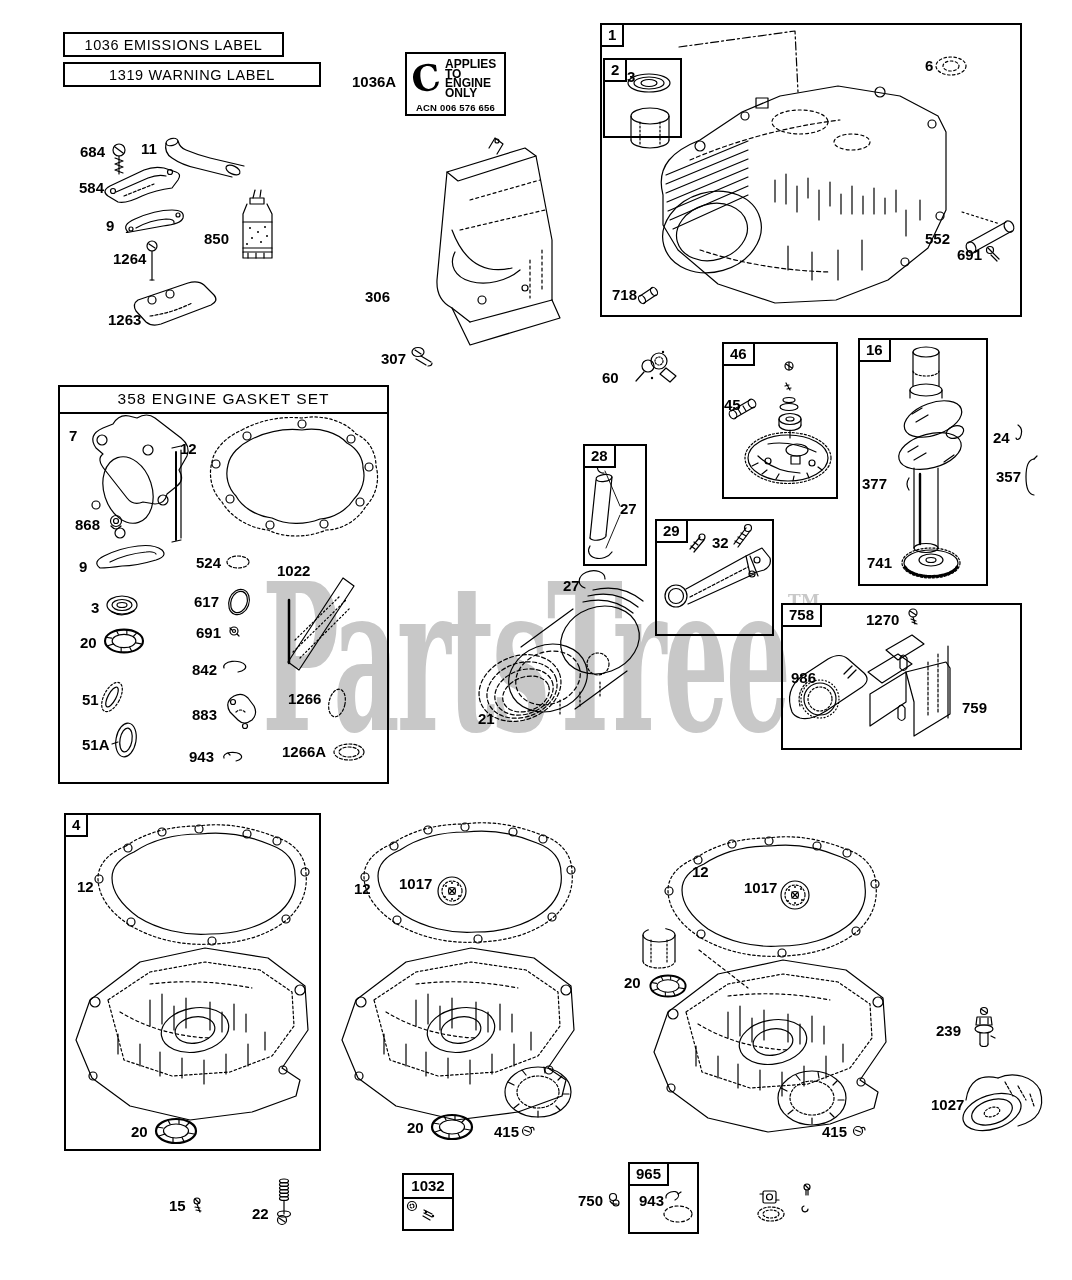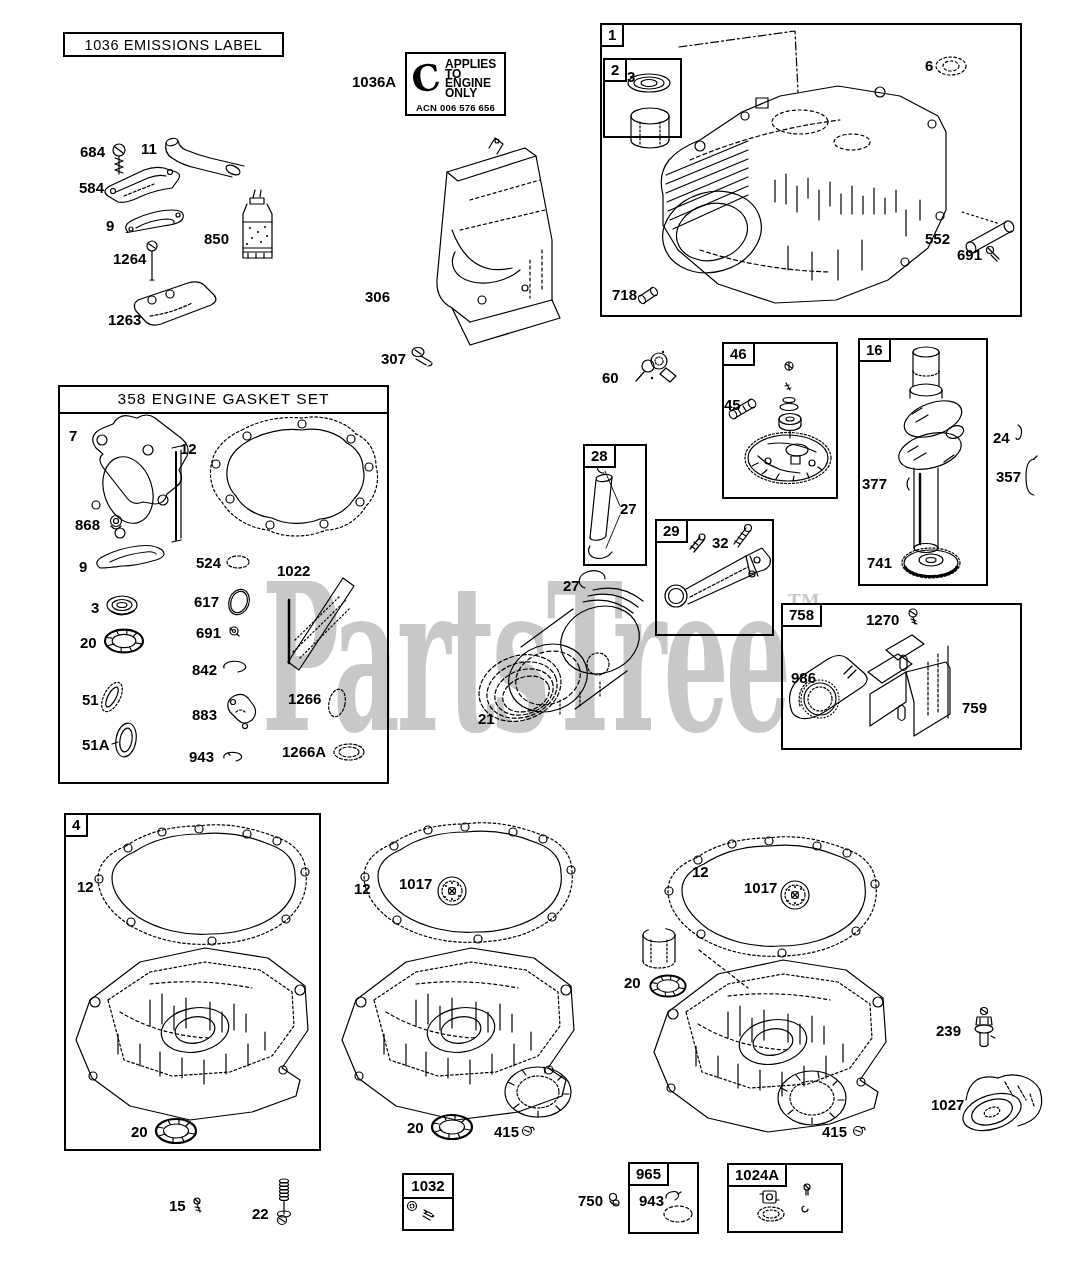--- a/index.html
+++ b/index.html
@@ -696,20 +696,23 @@
       <path d="M804,1206 a3,3 0 1 0 4,3"></path>
       <ellipse cx="771" cy="1214" rx="13" ry="7" stroke-dasharray="2.5,2"></ellipse>
       <ellipse cx="771" cy="1214" rx="8" ry="4" stroke-dasharray="2,2"></ellipse>
     </g>
    </g>
   </svg>
 
   <div class="lblbox" style="left:63px;top:32px;width:217px;height:21px">
     <span>1036 EMISSIONS LABEL</span>
   </div>
+  <div class="lblbox" style="left:63px;top:62px;width:254px;height:21px">
+    <span>1319 WARNING LABEL</span>
+  </div>
 
   <div class="logo">
     <div class="logo-top">
       <div class="logo-c">C</div>
       <div class="logo-lines">
         <div>APPLIES</div>
         <div>TO</div>
         <div>ENGINE</div>
         <div>ONLY</div>
       </div>
@@ -745,23 +748,20 @@
 
   <div class="gbox" style="left:64px;top:813px;width:253px;height:334px">
     <span class="tag">4</span>
   </div>
 
   <div class="gbox" style="left:402px;top:1173px;width:48px;height:54px">
     <span class="tag-full">1032</span>
   </div>
   <div class="gbox" style="left:628px;top:1162px;width:67px;height:68px">
     <span class="tag">965</span>
-  </div>
-  <div class="gbox" style="left:727px;top:1163px;width:112px;height:66px">
-    <span class="tag">1024A</span>
   </div>
 
   <span class="co" style="left:352px;top:73px">1036A</span>
   <span class="co" style="left:80px;top:143px">684</span>
   <span class="co" style="left:141px;top:140px">11</span>
   <span class="co" style="left:79px;top:179px">584</span>
   <span class="co" style="left:106px;top:217px">9</span>
   <span class="co" style="left:204px;top:230px">850</span>
   <span class="co" style="left:113px;top:250px">1264</span>
   <span class="co" style="left:108px;top:311px">1263</span>

